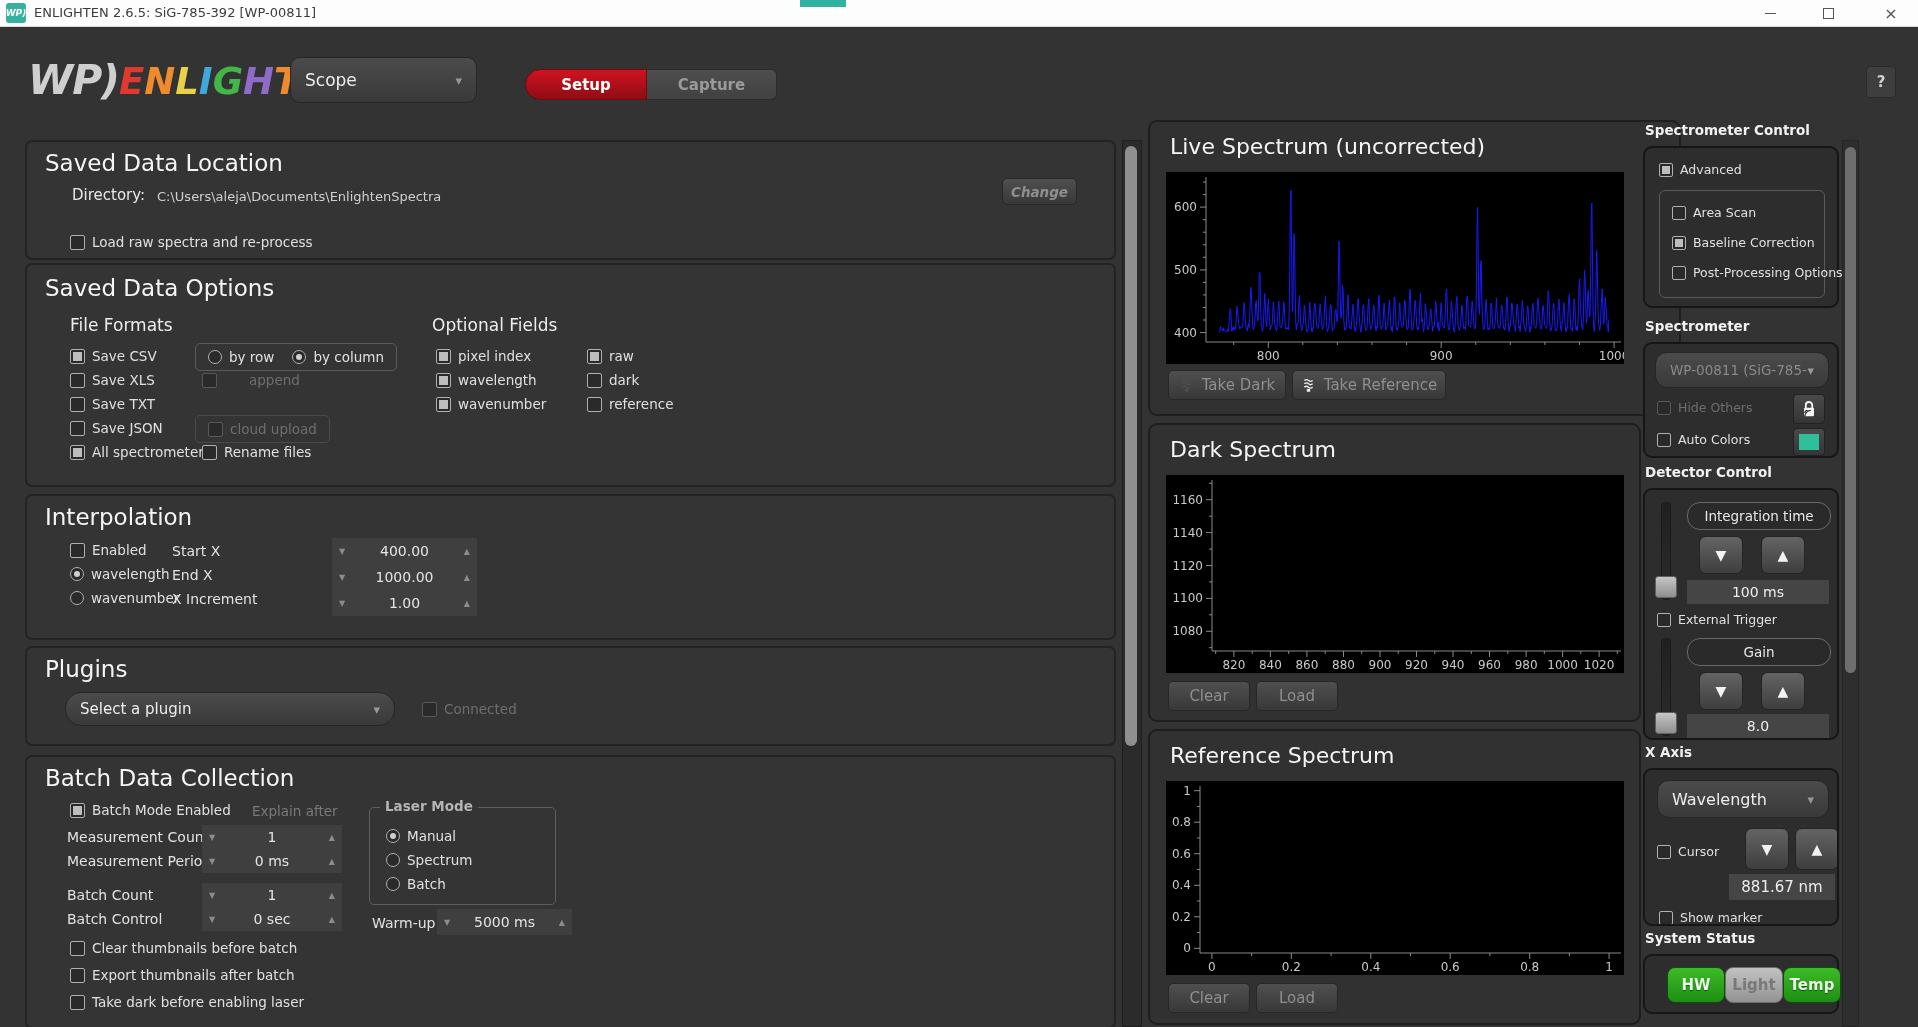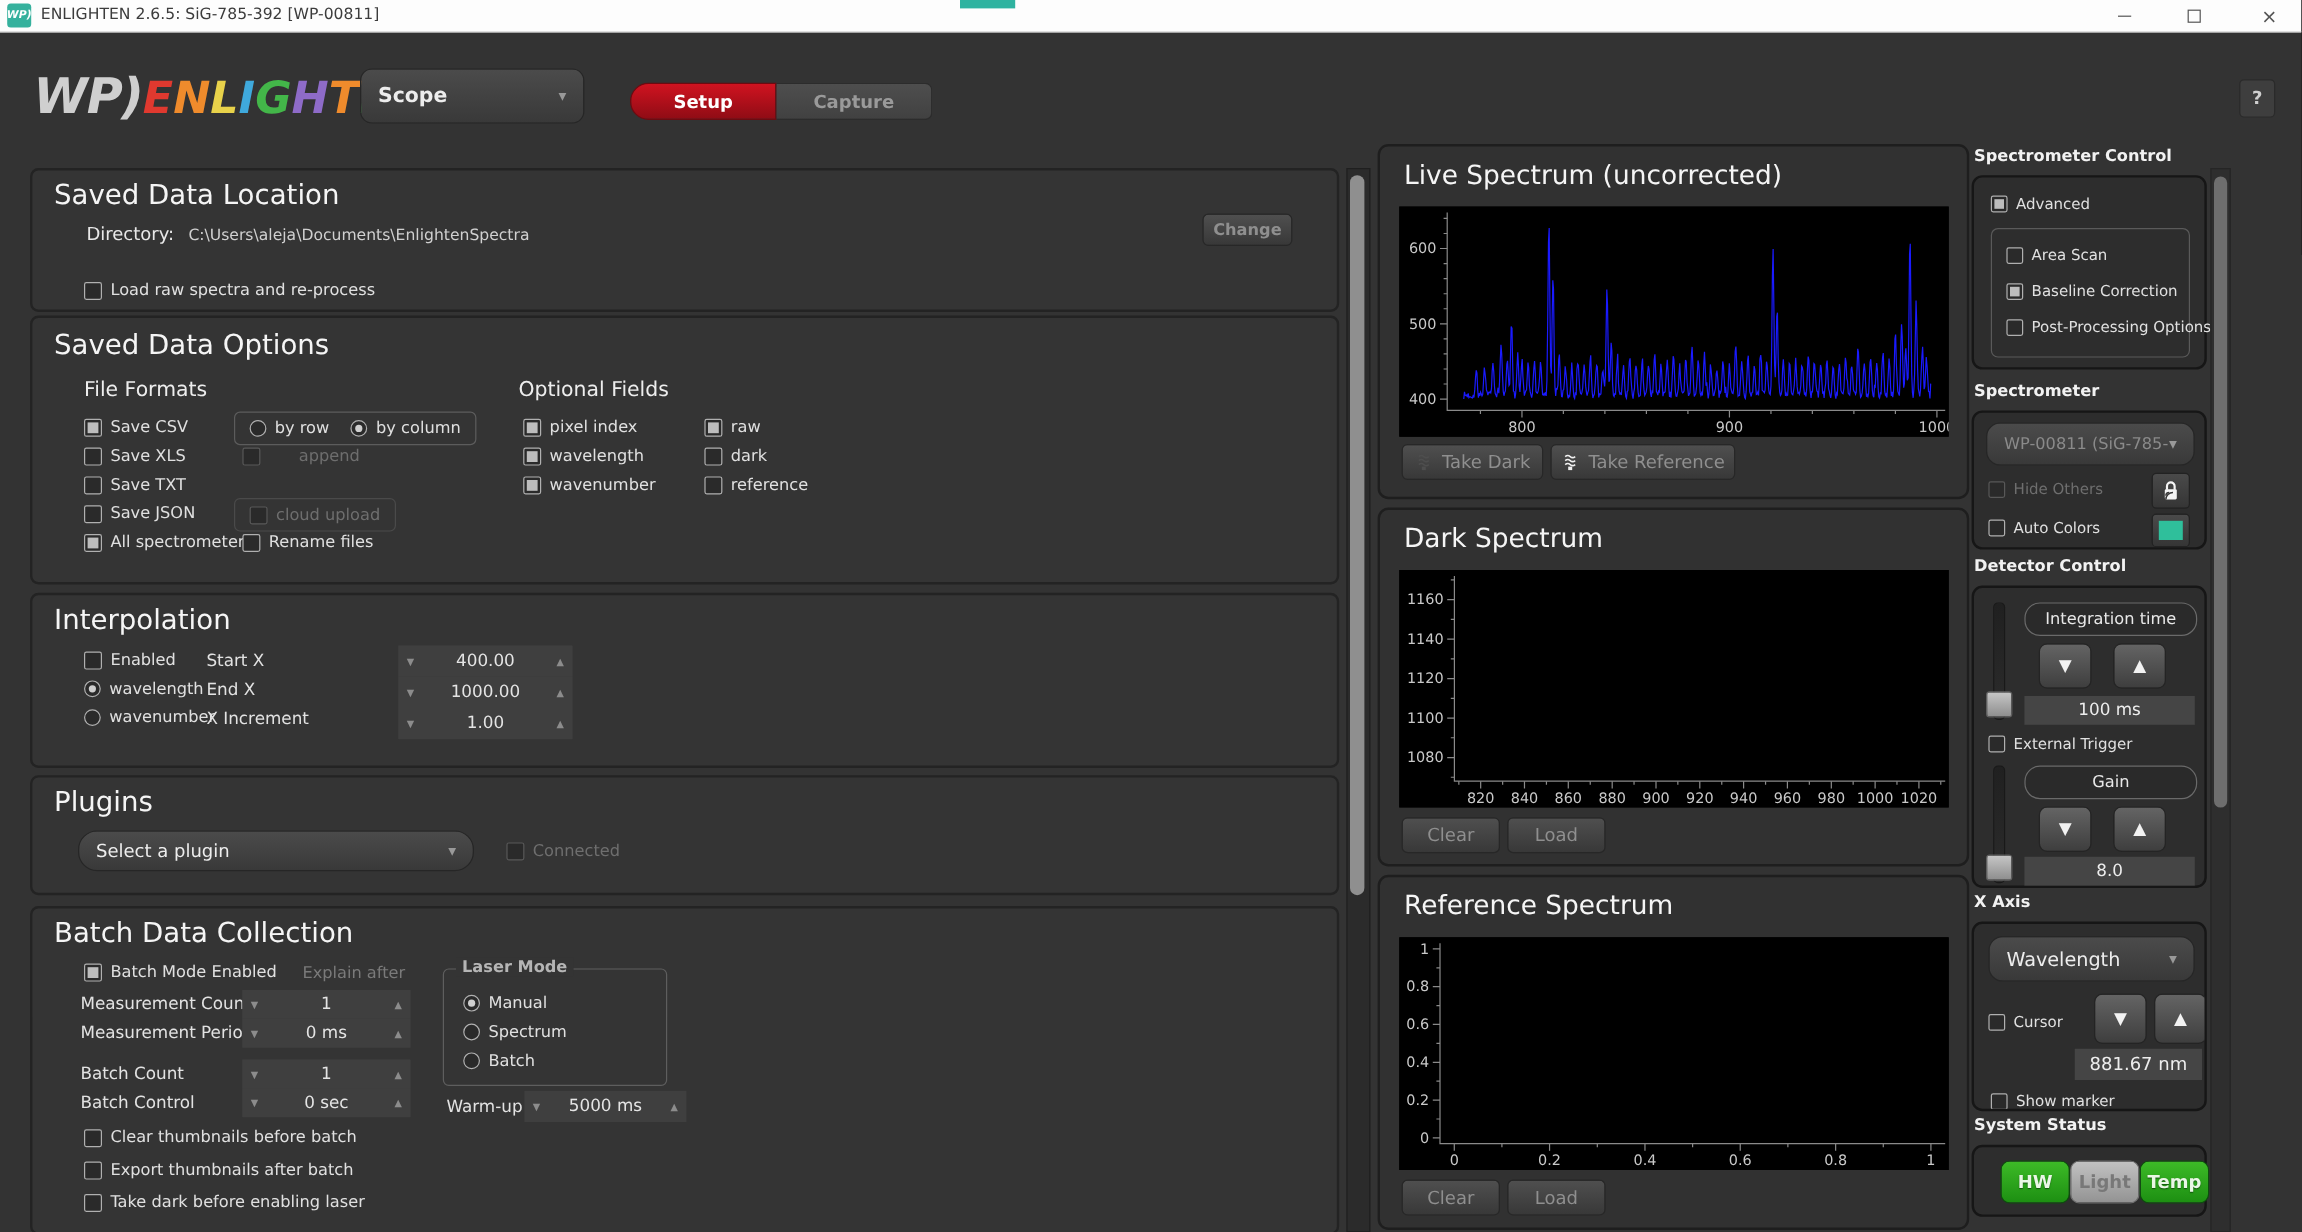--- a/index.html
+++ b/index.html
@@ -17,21 +17,21 @@
   .min-glyph{width:11px;border-top:1px solid #555;display:inline-block;}
   .max-glyph{width:9px;height:9px;border:1px solid #555;display:inline-block;position:relative;background:#fdfdfd;}
   .max-glyph::before{content:"";position:absolute;left:2px;top:-4px;width:9px;height:9px;border:1px solid #555;z-index:-1;}
 
   
   .logo{position:absolute;left:28px;top:56px;display:flex;align-items:baseline;font-style:italic;font-weight:bold;}
   .logo-wp{font-size:41px;color:#cfcfcf;letter-spacing:-1px;}
   .logo-letters span{font-size:37px;letter-spacing:0px;}
   .dd{background:linear-gradient(#4b4b4b,#393939);border:1px solid #262626;display:flex;align-items:center;padding:0 14px;color:#ededed;}
   .dd .caret{margin-left:auto;color:#999;font-size:13px;}
-  .scope-dd{border-radius:10px;font-weight:bold;font-size:17px;margin-left:10px;}
+  .scope-dd{border-radius:10px;font-weight:normal;font-size:17px;}
   .seg{display:flex;align-items:center;justify-content:center;font-weight:bold;font-size:15px;}
   .seg-setup{background:linear-gradient(#d01320,#8f0c15);color:#fff;border-radius:16px 0 0 16px;border:1px solid #6e0a10;}
   .seg-capture{background:linear-gradient(#4e4e4e,#414141);color:#9a9a9a;border-radius:0 6px 6px 0;border:1px solid #2c2c2c;border-left:none;}
   .help-btn{background:#3e3e3e;border:1px solid #2a2a2a;border-radius:4px;color:#cfcfcf;font-size:15px;font-weight:bold;
             display:flex;align-items:center;justify-content:center;}
 
   
   .section{position:absolute;left:25px;width:1087px;background:#343434;border:2px solid #232323;border-radius:7px;}
   .sec-title{position:absolute;font-size:23px;color:#f5f5f5;font-weight:400;}
   .lbl15{font-size:15px;color:#e8e8e8;white-space:nowrap;}
@@ -60,21 +60,21 @@
 
   
   .spin{display:flex;align-items:center;background:#3f3f3f;padding:0 7px;color:#e4e4e4;font-size:14px;box-sizing:border-box;}
   .spin .ar{font-size:8px;color:#8c8c8c;flex:none;}
   .spin .val{flex:1;text-align:center;}
   .spinblock{background:#3e3e3e;}
 
   
   .gbtn{background:linear-gradient(#4f4f4f,#383838);border:1px solid #272727;border-radius:5px;color:#8f8f8f;font-size:15px;
         display:flex;align-items:center;justify-content:center;gap:8px;font-family:inherit;}
-  .gbtn.bold{font-weight:bold;font-size:13.5px;}
+  .gbtn.bold{font-weight:bold;font-size:13.5px;font-style:italic;}
   .bulb{width:15px;height:17px;flex:none;}
 
   
   .chart-panel{position:absolute;left:1148px;width:489px;background:#313131;border:2px solid #1e1e1e;border-radius:9px;}
   .chart-title{position:absolute;left:20px;top:12px;font-size:22px;color:#f5f5f5;font-weight:400;}
   .chart-canvas{position:absolute;overflow:hidden;background:#000;}
 
   
   .sb-track{position:absolute;background:#2b2b2b;border:1px solid #1f1f1f;}
   .sb-thumb{position:absolute;border-radius:6px;}
@@ -346,21 +346,21 @@
       <span class="ar">▼</span>
       <span class="val">5000 ms</span>
       <span class="ar">▲</span>
     </div>
   </div>
 
   <div class="sb-track" style="left:1122px;top:140px;width:18px;height:885px;">
     <div class="sb-thumb" style="left:2px;top:5px;width:12px;height:600px;background:#8f8f8f;"></div>
   </div>
 
-  <div class="chart-panel" style="top:120px;height:292px;">
+  <div class="chart-panel" style="top:120px;height:292px;padding-left:40px;">
     <div class="chart-title">Live Spectrum (uncorrected)</div>
     <div class="chart-canvas" style="left:16px;top:50px;width:458px;height:192px;">
         <svg width="458" height="192" style="display:block">
           <rect x="0" y="0" width="458" height="192" fill="#000"></rect>
           <path d="M 40 5 L 40 170 L 455 170" stroke="#8a8a8a" fill="none"></path>
           <line x1="34" y1="160.6" x2="40" y2="160.6" stroke="#8a8a8a"></line>
           <text x="31" y="164.6" text-anchor="end" font-size="12" fill="#c9c9c9" font-family="DejaVu Sans,sans-serif">400</text>
           <line x1="37" y1="148.0" x2="40" y2="148.0" stroke="#8a8a8a"></line>
           <line x1="37" y1="135.5" x2="40" y2="135.5" stroke="#8a8a8a"></line>
           <line x1="37" y1="122.9" x2="40" y2="122.9" stroke="#8a8a8a"></line>

